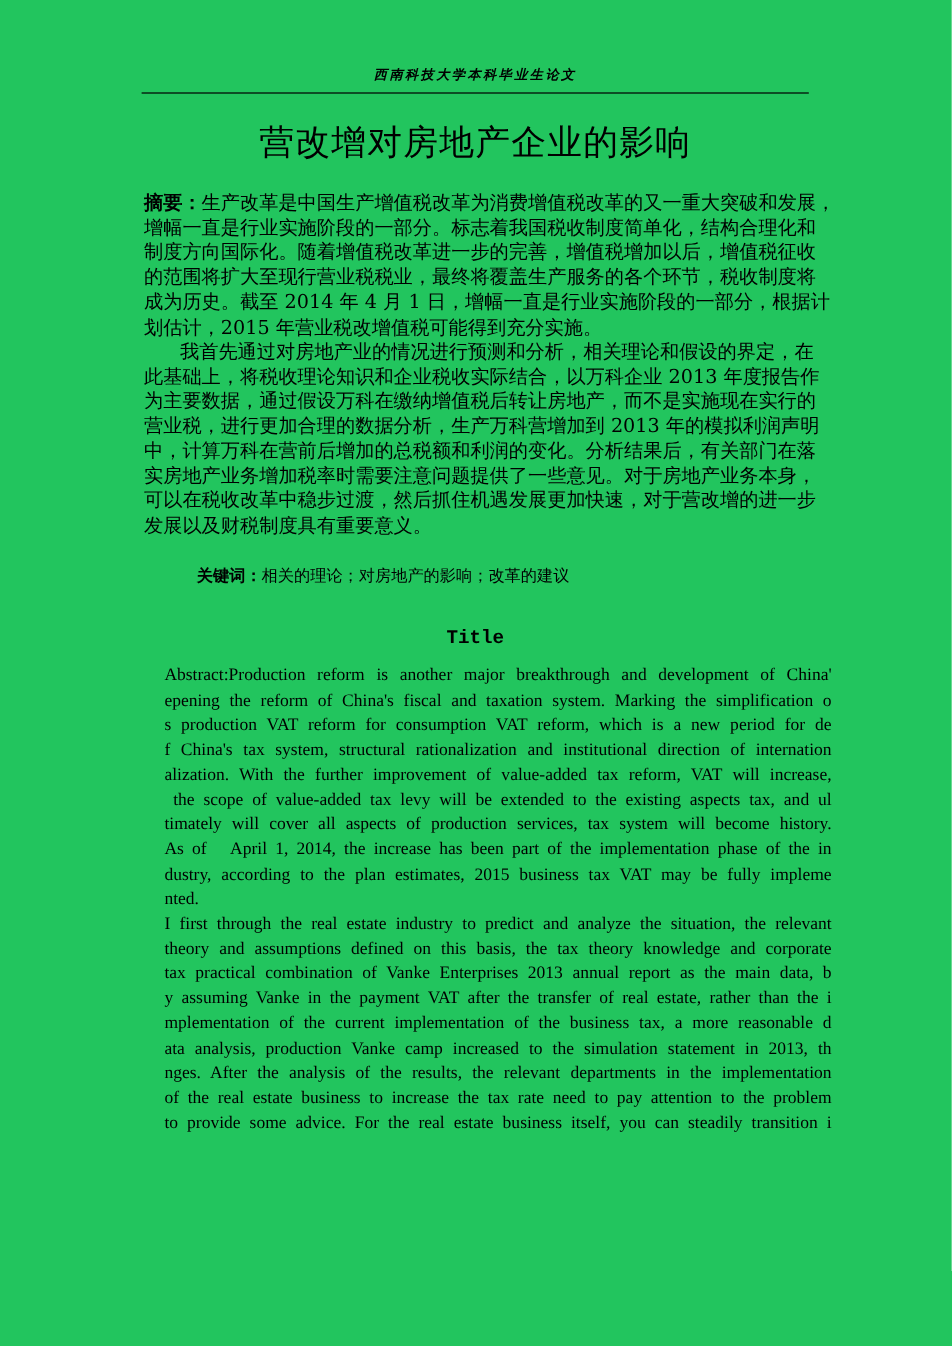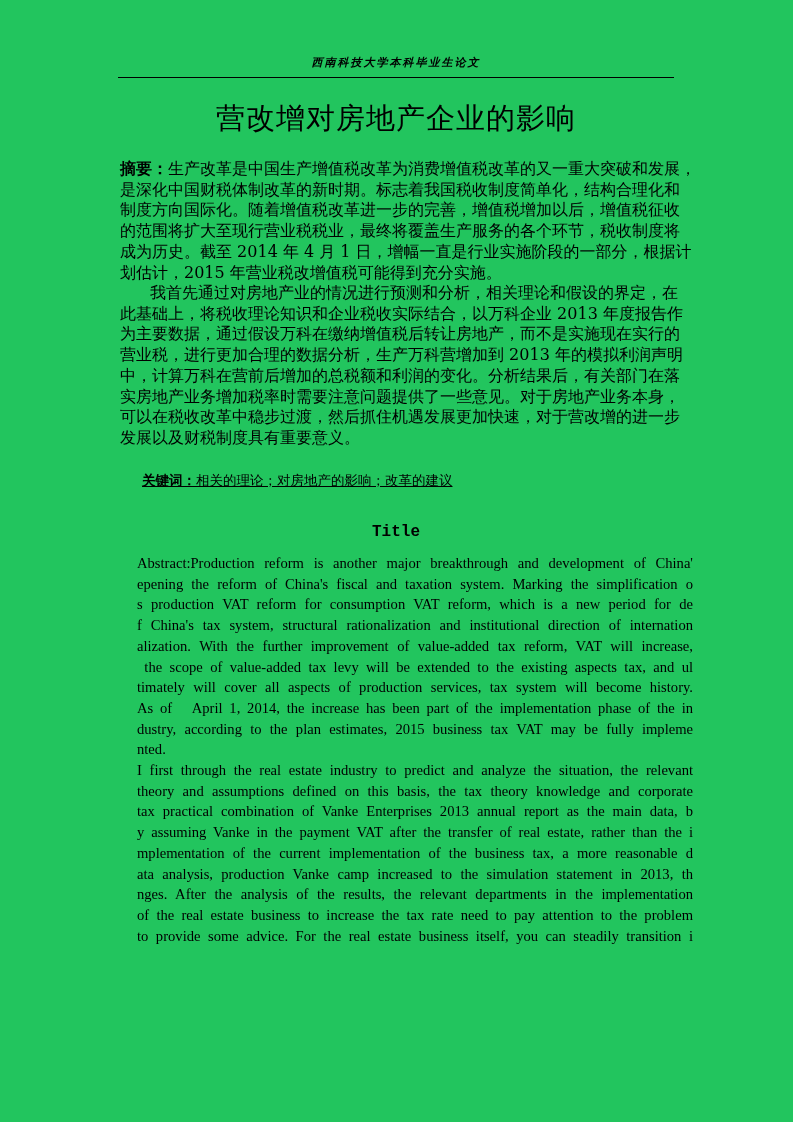--- a/index.html
+++ b/index.html
@@ -70,27 +70,26 @@
     }
     .cn-line.last {
       text-align-last: left;
     }
     .abstract-cn { top: 159px; }
     .abstract-cn .label { font-weight: bold; font-family: "DejaVu Sans", sans-serif; }
     .para2-cn { top: 283px; }
     .indent { padding-left: 30px; }
     .keywords-cn {
       position: absolute;
-      left: 142px;
+      left: 164px;
       top: 470px;
       font-family: "DejaVu Sans", sans-serif;
       font-size: 13.5px;
       line-height: 20px;
       white-space: nowrap;
-      text-decoration: underline;
     }
     .keywords-cn .label { font-weight: bold; }
     .en-title {
       position: absolute;
       left: 118px;
       width: 556px;
       top: 517px;
       text-align: center;
       font-family: Liberation Mono, monospace;
       font-size: 16px;
@@ -123,21 +122,21 @@
 
 <div class="page">
 
   <div class="running-header">西南科技大学本科毕业生论文</div>
   <div class="header-rule"></div>
 
   <h1 class="cn-title" style="margin:0;font-weight:normal;">营改增对房地产企业的影响</h1>
 
   <div class="cn-block abstract-cn">
     <span class="cn-line"><span class="label">摘要：</span><span>生产改革是中国生产增值税改革为消费增值税改革的又一重大突破和发展，</span></span>
-    <span class="cn-line">是深化中国财税体制改革的新时期。标志着我国税收制度简单化，结构合理化和</span>
+    <span class="cn-line">增幅一直是行业实施阶段的一部分。标志着我国税收制度简单化，结构合理化和</span>
     <span class="cn-line">制度方向国际化。随着增值税改革进一步的完善，增值税增加以后，增值税征收</span>
     <span class="cn-line">的范围将扩大至现行营业税税业，最终将覆盖生产服务的各个环节，税收制度将</span>
     <span class="cn-line">成为历史。截至 2014 年 4 月 1 日，增幅一直是行业实施阶段的一部分，根据计</span>
     <span class="cn-line last">划估计，2015 年营业税改增值税可能得到充分实施。</span>
   </div>
 
   <div class="cn-block para2-cn">
     <span class="cn-line indent">我首先通过对房地产业的情况进行预测和分析，相关理论和假设的界定，在</span>
     <span class="cn-line">此基础上，将税收理论知识和企业税收实际结合，以万科企业 2013 年度报告作</span>
     <span class="cn-line">为主要数据，通过假设万科在缴纳增值税后转让房地产，而不是实施现在实行的</span>

